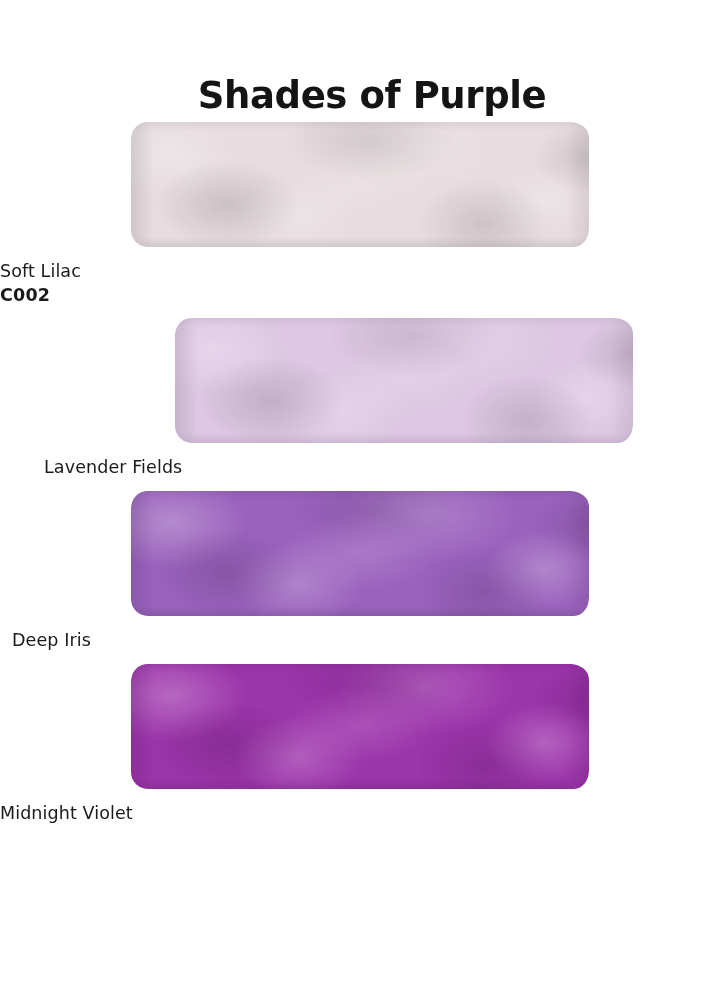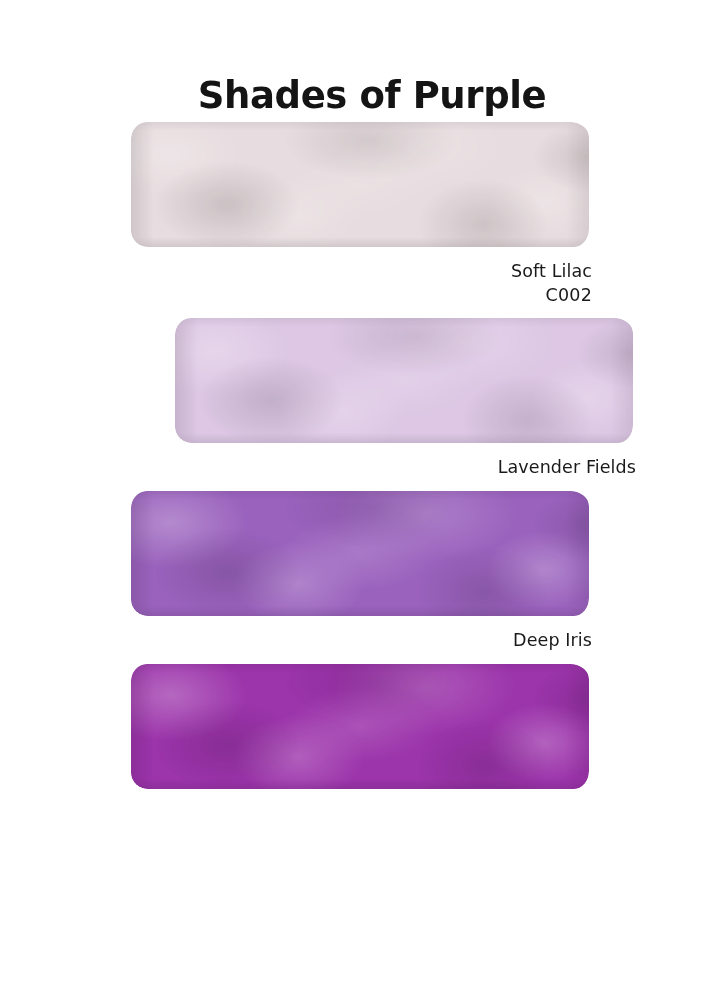--- a/index.html
+++ b/index.html
@@ -96,34 +96,34 @@
     inset: 0;
     border-radius: inherit;
     opacity: 0.18;
     background:
       linear-gradient(to right, rgba(0,0,0,0.55), rgba(0,0,0,0) 5%, rgba(0,0,0,0) 95%, rgba(0,0,0,0.4)),
       linear-gradient(to bottom, rgba(0,0,0,0.3), rgba(0,0,0,0) 7%, rgba(0,0,0,0) 92%, rgba(0,0,0,0.5));
   }
 
   .swatch-caption {
     width: 592px;
-    text-align: right;
+    text-align: left;
     color: #1a1a1a;
   }
 
   .swatch-name {
     font-size: 17.5px;
     font-weight: normal;
     line-height: 1.35;
     letter-spacing: 0.1px;
   }
 
   .swatch-code {
     font-size: 17.5px;
-    font-weight: normal;
+    font-weight: bold;
     line-height: 1.35;
     letter-spacing: 0.2px;
   }
 </style>
 </head>
 <body style="background: rgb(255, 255, 255);">
 
 <div class="page">
 
   <h1 class="page-title">Shades of Purple</h1>
@@ -155,30 +155,31 @@
       </div>
     </div>
 
     <div class="swatch-entry" style="margin-bottom:11px;">
       <div class="swatch-chip">
         <div class="wash" style="background: rgb(154, 98, 189);"></div>
         <div class="tex-a"></div>
         <div class="tex-b"></div>
         <div class="edge"></div>
       </div>
-      <div class="swatch-caption" style="margin-top:13px;">
+      <div class="swatch-caption" style="margin-top:13px;padding-left:12px;">
         <div class="swatch-name">Deep Iris</div>
       </div>
     </div>
 
     <div class="swatch-entry">
       <div class="swatch-chip">
         <div class="wash" style="background: rgb(156, 52, 171);"></div>
         <div class="tex-a"></div>
         <div class="tex-b"></div>
         <div class="edge"></div>
       </div>
       <div class="swatch-caption" style="margin-top:13px;">
+        <div class="swatch-name">Midnight Violet</div>
       </div>
     </div>
 
   </div>
 </div>
 
 </body></html>

